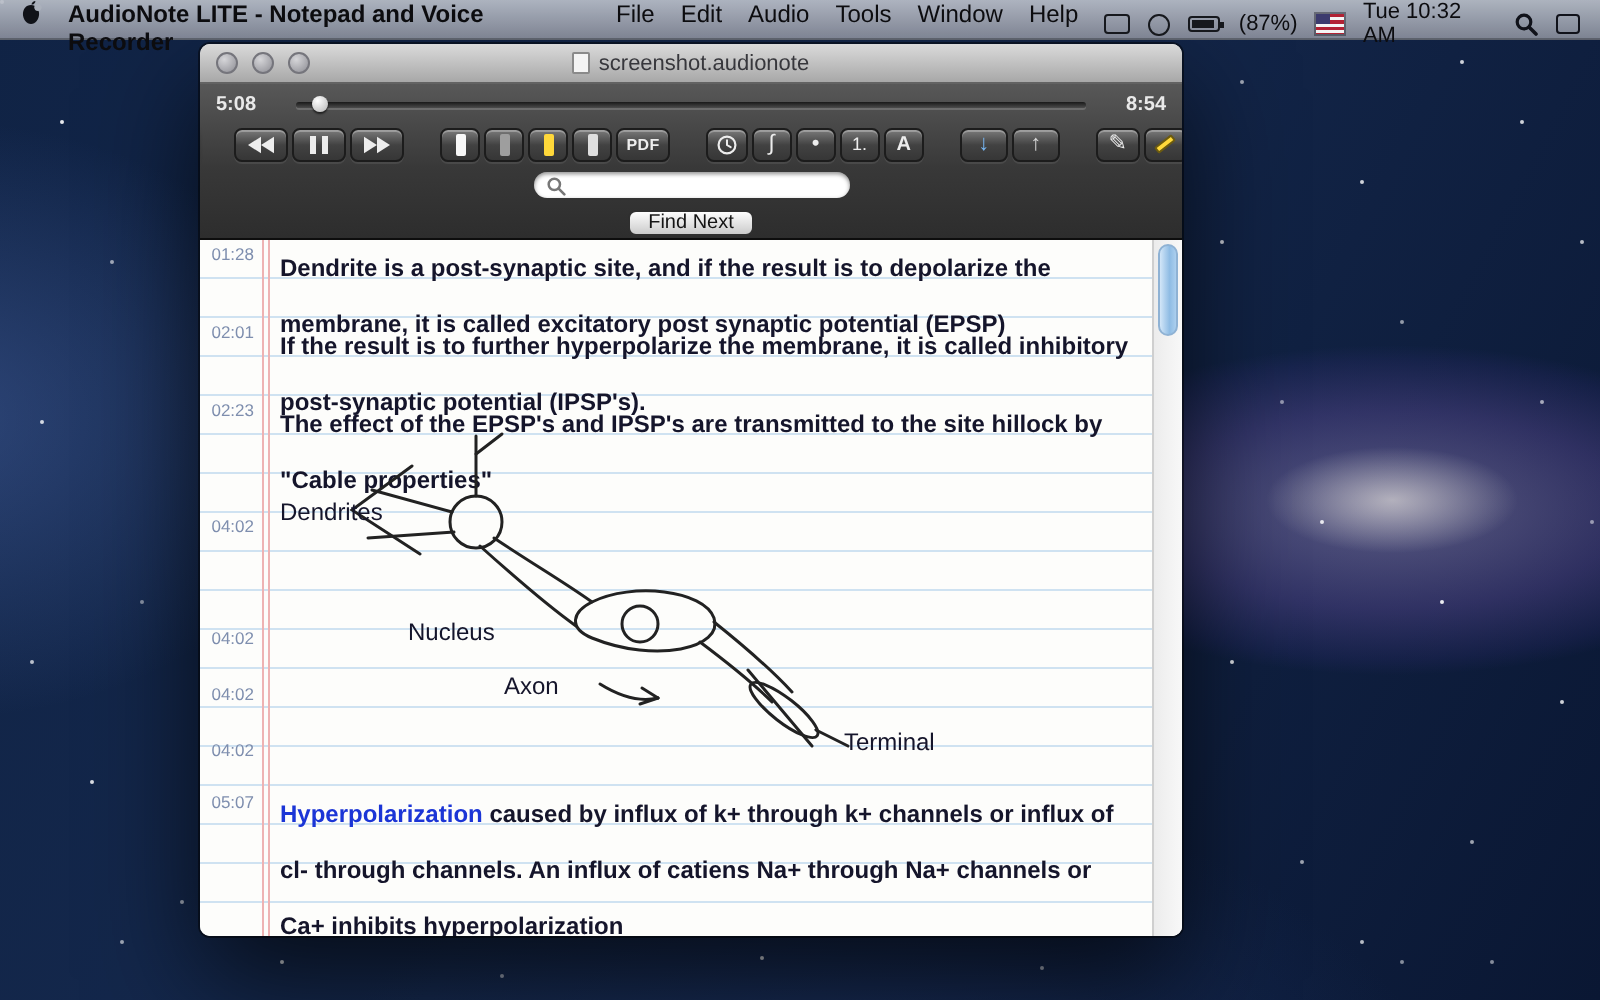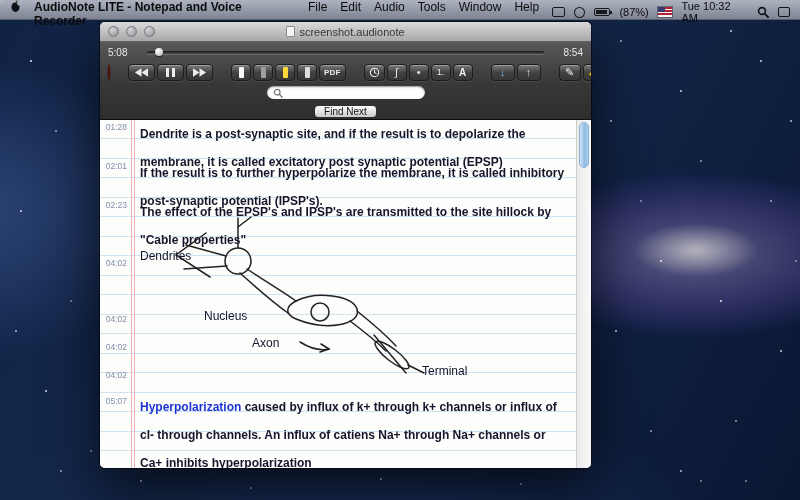--- a/index.html
+++ b/index.html
@@ -66,28 +66,28 @@
   .light{ width:11px; height:11px; border-radius:50%; border:1px solid #75757c;
     background:radial-gradient(circle at 35% 30%, #d6d6d9, #8d8d94); }
   .wtitle{ position:absolute; left:0; right:0; text-align:center; font-size:11px; color:#37373c;
     display:flex; justify-content:center; align-items:center; gap:4px; }
   .doc-ico{ width:9px; height:11px; background:#f4f4f4; border:1px solid #8a8a8a; border-radius:1px; }
 
   .toolbar{
     flex:0 0 78px; background:linear-gradient(#585858,#383838 55%, #2d2d2d);
     border-bottom:1px solid #0d0d0d; padding:2px 8px 4px; display:flex; flex-direction:column;
   }
-  .player-row{ display:flex; align-items:center; gap:20px; height:16px; color:#e9e9e9; font-size:10px; }
+  .player-row{ display:flex; align-items:center; gap:20px; height:16px; color:#e9e9e9; font-size:10px;font-weight:bold; }
   .slider{ position:relative; flex:1; height:10px; }
   .slider .track{ position:absolute; left:0; right:0; top:4px; height:3px; border-radius:2px;
     background:linear-gradient(#191919,#4c4c4c); box-shadow:0 1px 0 rgba(255,255,255,.18); }
   .slider .knob{ position:absolute; left:2%; top:1px; width:8px; height:8px; border-radius:50%;
     background:radial-gradient(circle at 35% 30%, #ffffff, #b5b5b5); box-shadow:0 1px 1px rgba(0,0,0,.6); }
 
-  .buttons-row{ display:flex; align-items:center; gap:18px; height:24px; }
+  .buttons-row{ display:flex; align-items:center; gap:18px; height:24px;justify-content:center; }
   .btn-group{ display:flex; gap:2px; }
   .rec{ width:16px; height:16px; border-radius:50%; border:1px solid #570d07;
     background:radial-gradient(circle at 35% 28%, #ff9487, #e23a2c 55%, #9c1a10);
     box-shadow:0 1px 2px rgba(0,0,0,.55), inset 0 1px 1px rgba(255,255,255,.45); }
   .tbtn{
     height:17px; min-width:20px; padding:0 4px; border-radius:4px;
     background:linear-gradient(#7b7b7b,#424242 50%, #363636);
     border:1px solid #1c1c1c; box-shadow:inset 0 1px 0 rgba(255,255,255,.28), 0 1px 0 rgba(255,255,255,.08);
     color:#ededed; display:flex; align-items:center; justify-content:center; font-size:9px;
   }

